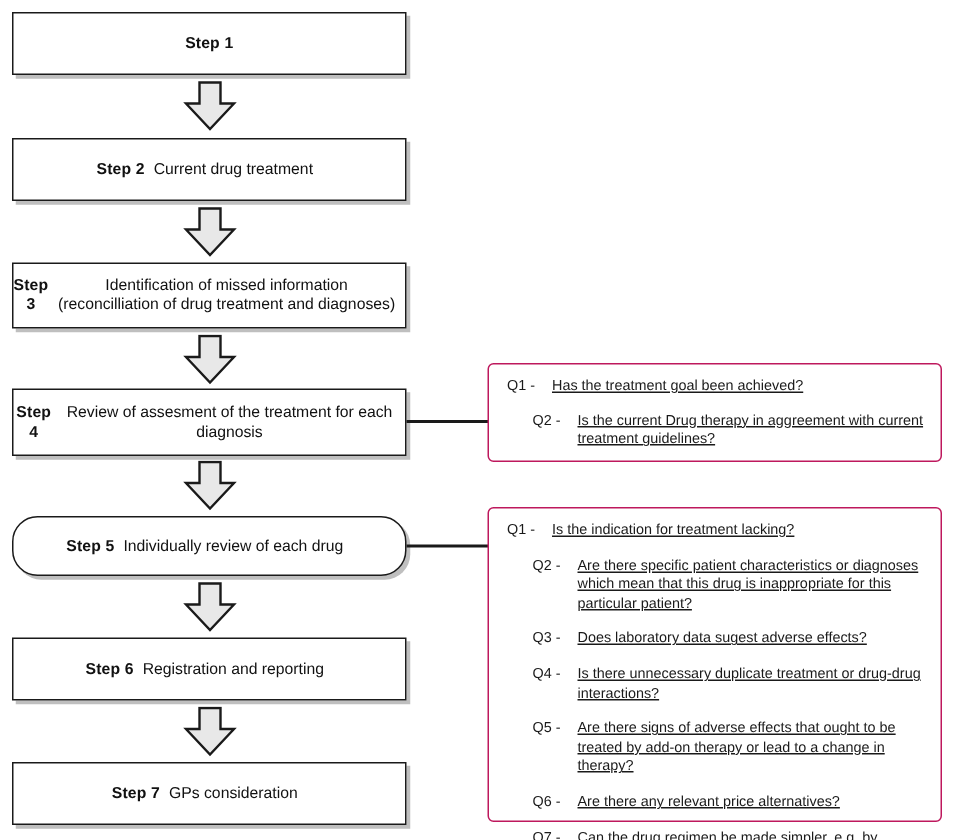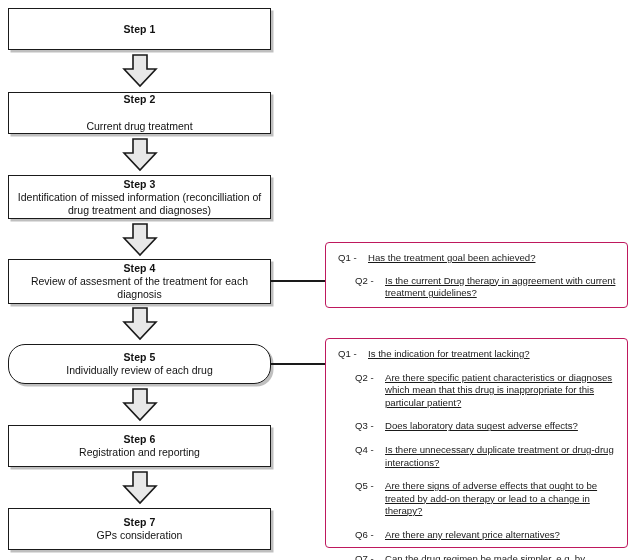--- a/index.html
+++ b/index.html
@@ -19,21 +19,21 @@
   
   .step-box {
     position: absolute;
     left: 8px;
     width: 263px;
     box-sizing: border-box;
     border: 1.6px solid #1a1a1a;
     background: #ffffff;
     box-shadow: 2.5px 2.5px 0 0 #bfbfbf;
     display: flex;
-    flex-direction: column;
+    flex-direction: row;
     align-items: center;
     justify-content: center;
     text-align: center;
     color: #111111;
   }
   .step-title {
     font-size: 10.5px;
     font-weight: bold;
     line-height: 13px;
     letter-spacing: 0.1px;
@@ -96,21 +96,21 @@
   <div class="step-box" id="step-1" style="top:8px;height:42px;">
     <div class="step-title">Step 1</div>
   </div>
 
   <div class="arrow" style="top:54px;">
     <svg width="36" height="34" viewBox="0 0 36 34" xmlns="http://www.w3.org/2000/svg">
       <polygon points="11,1 25,1 25,15 34,15 18,32 2,15 11,15" fill="#e8e8e8" stroke="#1a1a1a" stroke-width="1.6" stroke-linejoin="miter"></polygon>
     </svg>
   </div>
 
-  <div class="step-box" id="step-2" style="top:92px;height:42px;justify-content:space-between;">
+  <div class="step-box" id="step-2" style="top:92px;height:42px;">
     <div class="step-title">Step 2</div>
     <div class="step-desc">Current drug treatment</div>
   </div>
 
   <div class="arrow" style="top:138px;">
     <svg width="36" height="34" viewBox="0 0 36 34" xmlns="http://www.w3.org/2000/svg">
       <polygon points="11,1 25,1 25,15 34,15 18,32 2,15 11,15" fill="#e8e8e8" stroke="#1a1a1a" stroke-width="1.6" stroke-linejoin="miter"></polygon>
     </svg>
   </div>
 

